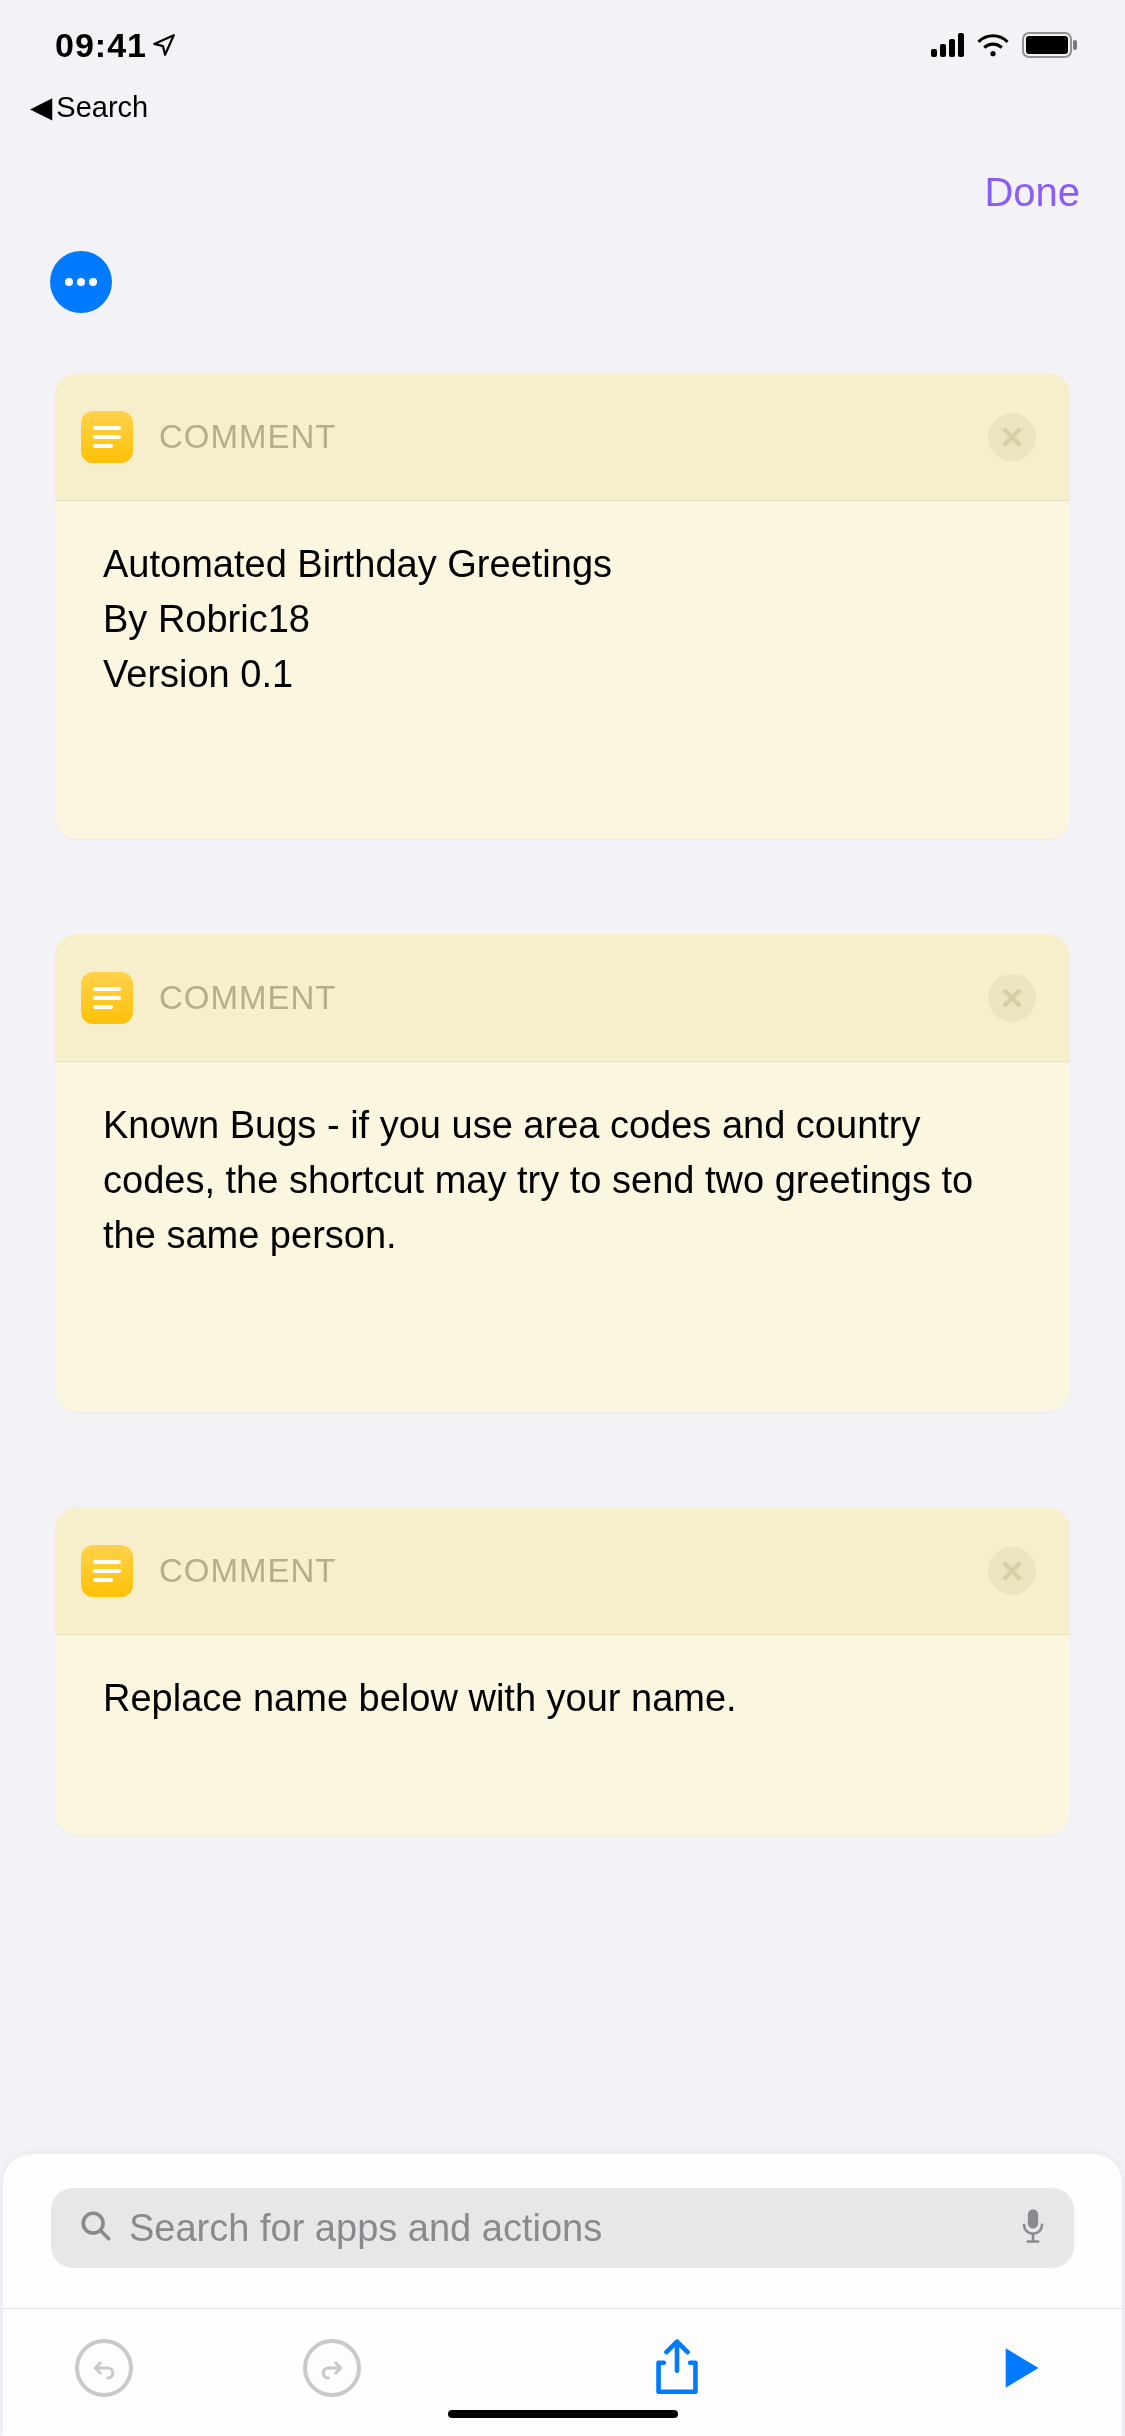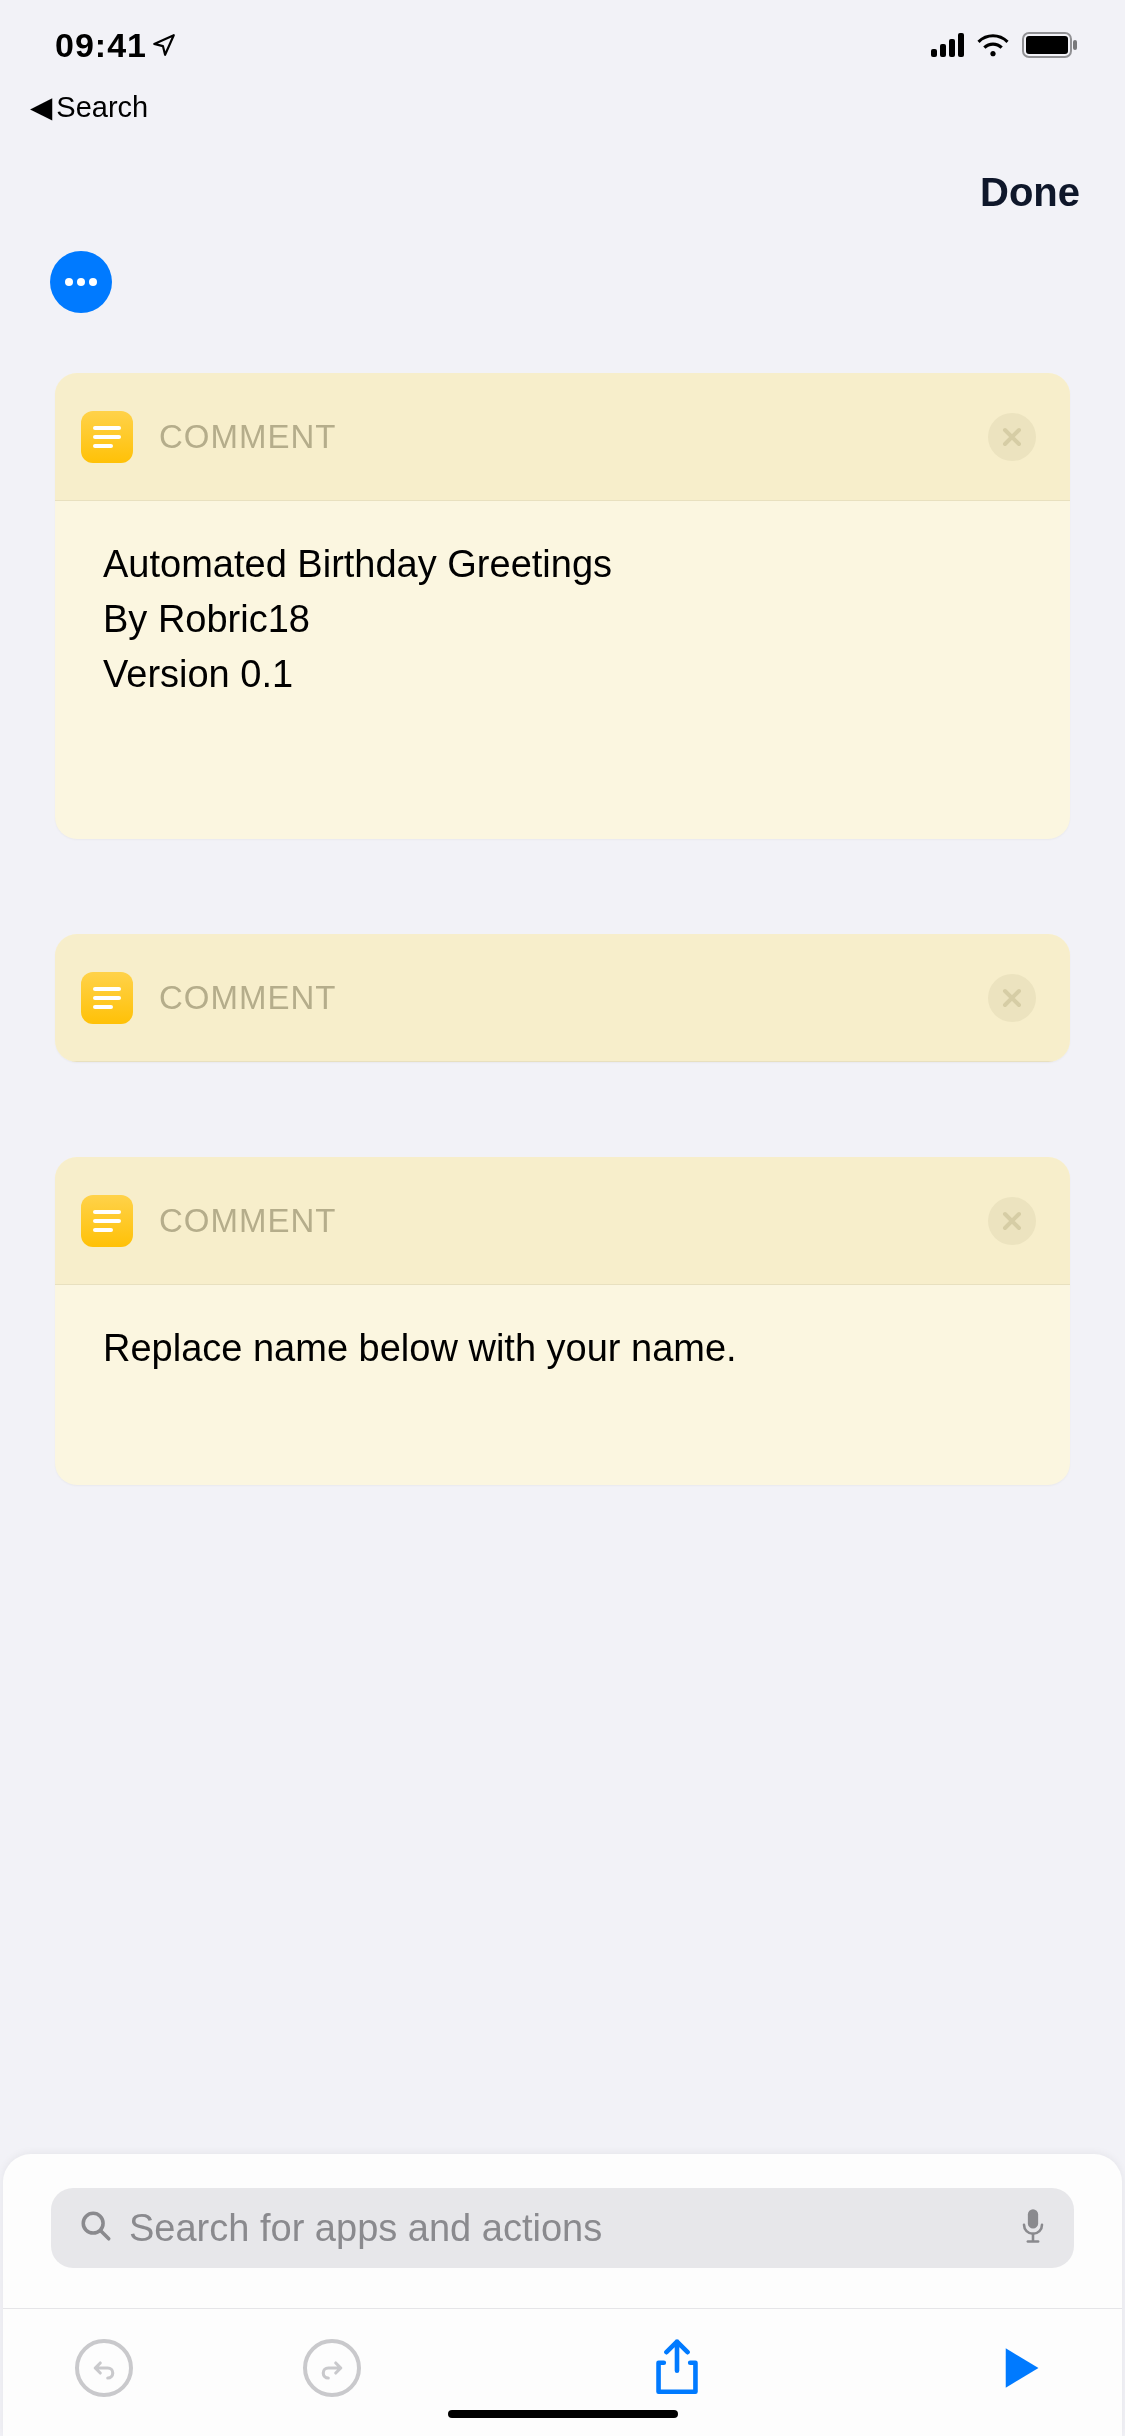--- a/index.html
+++ b/index.html
@@ -68,23 +68,23 @@
     }
     .back-row .arrow {
       font-size: 29px;
     }
     
     .nav-row {
       padding: 28px 45px 36px 45px;
       text-align: right;
     }
     .done-btn {
-      color: #0f172a;
+      color: #8b5cf6;
       font-size: 40px;
-      font-weight: 700;
+      font-weight: 400;
       background: none;
       border: none;
     }
     
     .title-row {
       display: flex;
       align-items: center;
       padding: 0 45px 60px 50px;
       gap: 16px;
     }
@@ -325,20 +325,21 @@
             <rect y="18" width="20" height="4" rx="2" fill="#fff"></rect>
           </svg>
       </div>
       <span class="card-header-label">COMMENT</span>
       <button class="card-close">
         <svg width="22" height="22" viewBox="0 0 22 22">
             <path d="M4 4 L18 18 M18 4 L4 18" stroke="#d6cda5" stroke-width="4" stroke-linecap="round"></path>
           </svg>
       </button>
     </div>
+    <div class="card-body">Known Bugs - if you use area codes and country codes, the shortcut may try to send two greetings to the same person.</div>
   </div>
 
   <div class="card">
     <div class="card-header">
       <div class="comment-icon">
         <svg width="28" height="22" viewBox="0 0 28 22">
             <rect y="0" width="28" height="4" rx="2" fill="#fff"></rect>
             <rect y="9" width="28" height="4" rx="2" fill="#fff"></rect>
             <rect y="18" width="20" height="4" rx="2" fill="#fff"></rect>
           </svg>

